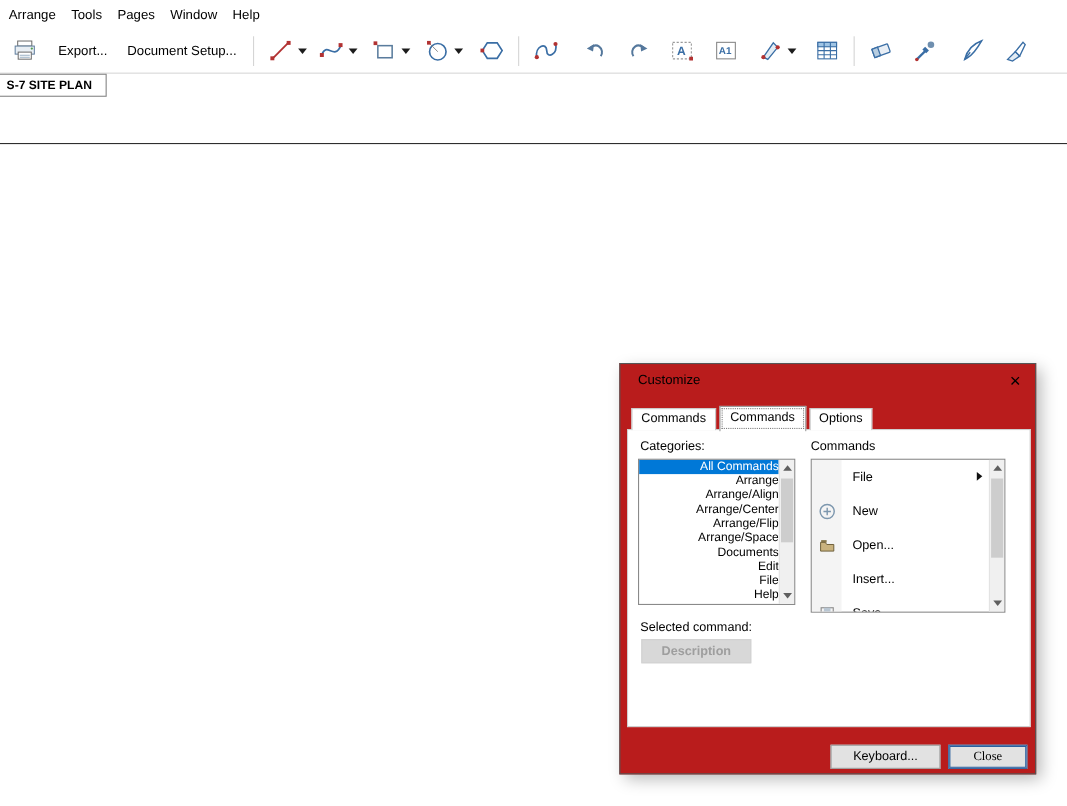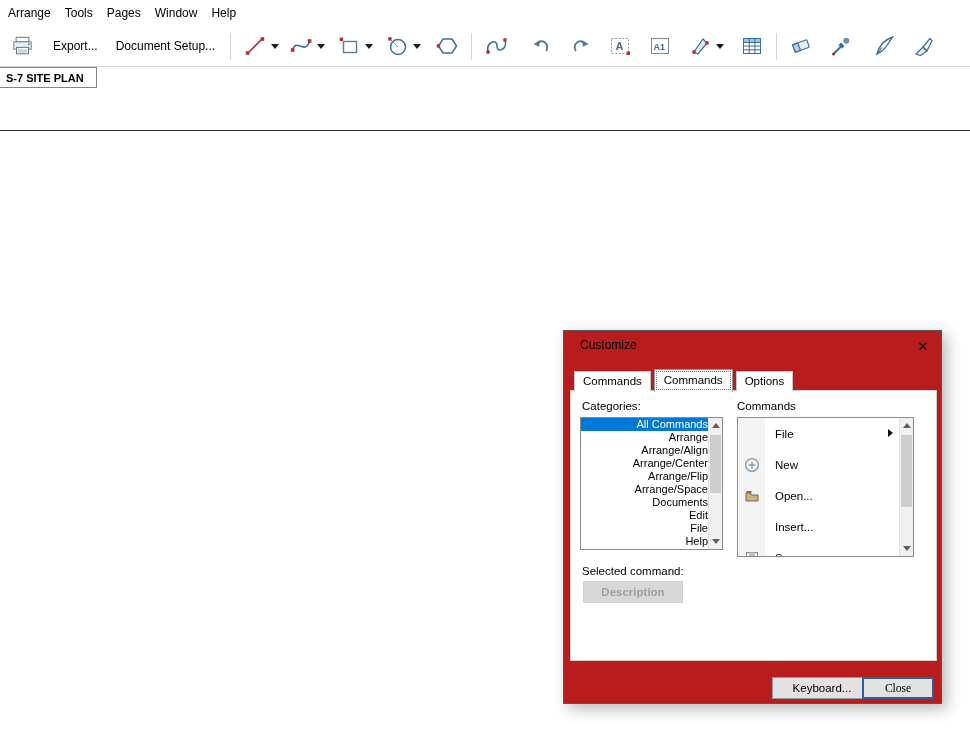--- a/index.html
+++ b/index.html
@@ -80,21 +80,21 @@
 
   .btn-disabled { position:absolute; height:22px; background:#d8d8d8; border:1px solid #d2d2d2;
     color:#9e9e9e; font-size:11.5px; display:flex; align-items:center; justify-content:center; }
   .desc-btn { left:12px; top:190px; width:100px;font-weight:bold; }
   .modify-btn { left:139px; top:190px; width:190px; }
   .modify-caret { position:absolute; right:9px; top:8px; width:0; height:0;
     border-left:4.5px solid transparent; border-right:4.5px solid transparent; border-top:5.5px solid #3e3e3e; }
 
   .dlg-btn { position:absolute; height:22px; background:#e2e2e2; border:1px solid #9c9c9c;
     font-size:11.5px; display:flex; align-items:center; justify-content:center; cursor:default; }
-  .keyboard-btn { left:208px; top:346px; width:100px; }
+  .keyboard-btn { left:191px; top:346px; width:100px; }
   .close-btn { left:298px; top:346px; width:72px; border:1px solid #2a5f9e; box-shadow:inset 0 0 0 1px #2a5f9e;font-family:Liberation Serif, serif; }
 
   svg { display:block; }
 </style>
 </head>
 <body>
 
 <div class="menubar">
   <span class="menu-item">Arrange</span>
   <span class="menu-item">Tools</span>

